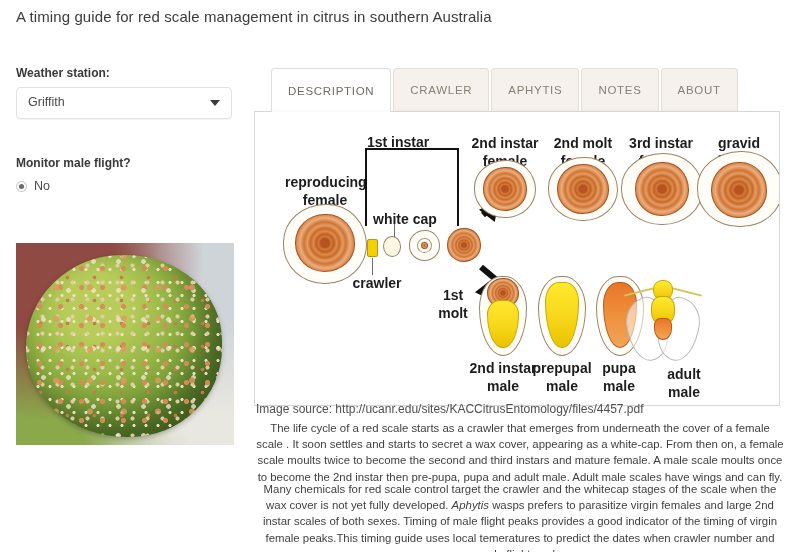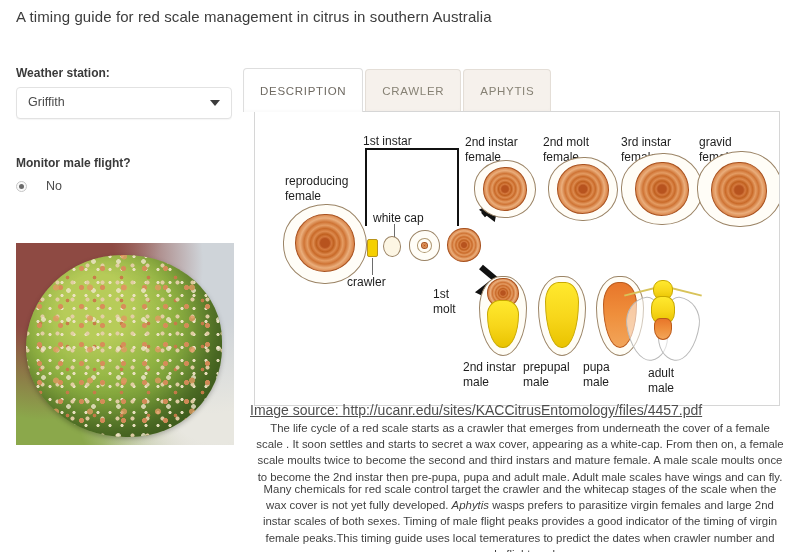--- a/index.html
+++ b/index.html
@@ -30,21 +30,21 @@
   .select-value{
     position:absolute;left:11px;top:7px;font-size:12.5px;color:#4a4a4a;
   }
   .select-caret{
     position:absolute;right:11px;top:12px;
     width:0;height:0;border-left:5px solid transparent;
     border-right:5px solid transparent;border-top:6px solid #3c3c3c;
   }
   .radio-group{margin-top:37px;}
   .radio-title{font-size:12px;font-weight:700;color:#3a3a3a;margin-bottom:6px;}
-  .radio-row{display:flex;align-items:center;height:20px;margin-bottom:1px;gap:12px;}
+  .radio-row{display:flex;align-items:center;height:20px;margin-bottom:1px;}
   .radio-dot{
     width:11px;height:11px;border-radius:50%;
     border:1px solid #c6c6c6;background:#fafafa;
     box-sizing:border-box;position:relative;margin-right:7px;
     flex:0 0 auto;
   }
   .radio-dot.on::after{
     content:"";position:absolute;left:2px;top:2px;width:5px;height:5px;
     border-radius:50%;background:#6b6b6b;
   }
@@ -82,21 +82,21 @@
   }
   .specks2{position:absolute;inset:0;opacity:.8;
     background-image:
       radial-gradient(circle, #e09a62 0 2.6px, rgba(224,154,98,0) 3.4px),
       radial-gradient(circle, #f0e6cd 0 2.0px, rgba(240,230,205,0) 2.7px);
     background-size:34px 31px, 25px 29px;
     background-position:13px 17px, 5px 21px;
   }
 
   
-  .tabs{position:absolute;left:243px;top:68px;display:flex;align-items:center;}
+  .tabs{position:absolute;left:271px;top:68px;display:flex;align-items:flex-start;}
   .tab{
     height:43px;box-sizing:border-box;
     display:flex;align-items:center;justify-content:center;
     padding:0 16px;margin-right:2px;
     font-size:11.5px;letter-spacing:.7px;color:#878275;
     background:#f6f1ec;
     border:1px solid #e4ded7;border-bottom:none;
     border-radius:4px 4px 0 0;
     box-shadow:inset 0 -2px 3px rgba(0,0,0,.02);
   }
@@ -108,21 +108,21 @@
   
   .panel{
     position:absolute;left:254px;top:111px;width:526px;height:295px;
     border:1px solid #d6d6d6;background:#ffffff;box-sizing:border-box;
   }
 
   
   .diagram{position:absolute;inset:0;overflow:hidden;background:#fff;}
   .dg-label{
     position:absolute;font-family:"Liberation Sans", sans-serif;
-    font-size:12px;font-weight:400;color:#1d1d1d;
+    font-size:14px;font-weight:700;color:#1d1d1d;text-align:center;
     line-height:1.25;white-space:pre;
   }
   .scale-f{
     position:absolute;border-radius:50% 48% 52% 50%/50% 52% 48% 50%;
     background:
       radial-gradient(circle at 50% 50%,
         #b7531e 0 11%, #d4793e 16%, #c0601f 22%, #dd8b4f 29%,
         #c96a29 36%, #e49c63 44%, #cf7435 52%, #eaae7c 62%,
         #d98347 72%, #f0bf93 84%, #e09a60 100%);
     border:1px solid #a8521f;
@@ -156,21 +156,21 @@
   .male-orange{
     position:absolute;border-radius:44% 44% 50% 50%/34% 34% 66% 66%;
     background:linear-gradient(180deg,#e8762a 0%,#ef8f3c 50%,#f2a55a 100%);
     border:1px solid #bb5a1a;box-sizing:border-box;
   }
   .wing{
     position:absolute;border:1px solid #b9b9b9;background:rgba(255,255,255,.55);
   }
 
   .caption{
-    position:absolute;left:250px;top:402px;font-size:14px;color:#4f4f4f;text-decoration:underline;
+    position:absolute;left:256px;top:402px;font-size:12px;color:#4f4f4f;
   }
   .body-text{
     position:absolute;left:256px;width:528px;
     font-size:11.4px;line-height:1.42;color:#3f3f3f;text-align:center;
   }
   .p1{top:420px;}
   .p2{top:481px;}
   .it{font-style:italic;}
 </style>
 </head>
@@ -203,20 +203,22 @@
   <div class="fruit">
     <div class="specks"></div>
     <div class="specks2"></div>
   </div>
 </div>
 
 <div class="tabs">
   <div class="tab active">DESCRIPTION</div>
   <div class="tab">CRAWLER</div>
   <div class="tab">APHYTIS</div>
+  <div class="tab">NOTES</div>
+  <div class="tab">ABOUT</div>
 </div>
 
 <div class="panel">
   <div class="diagram">
 
     <div class="dg-label" style="left:30px;top:62px;width:80px;">reproducing
 female</div>
     <div class="cover" style="left:28px;top:92px;width:84px;height:80px;"></div>
     <div class="scale-f" style="left:40px;top:102px;width:60px;height:58px;"></div>
 

